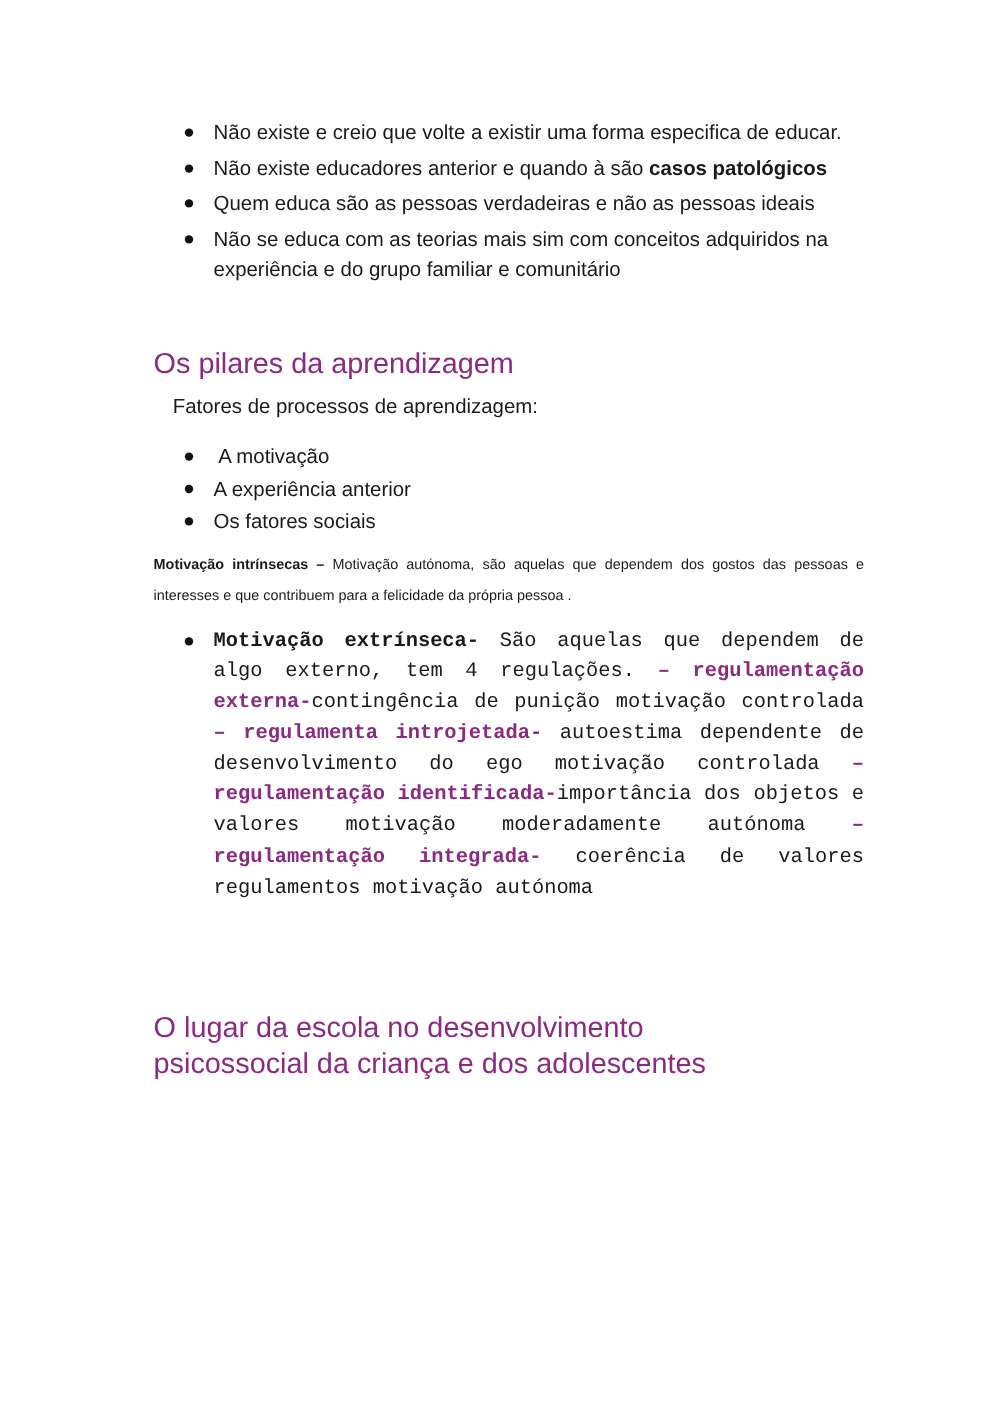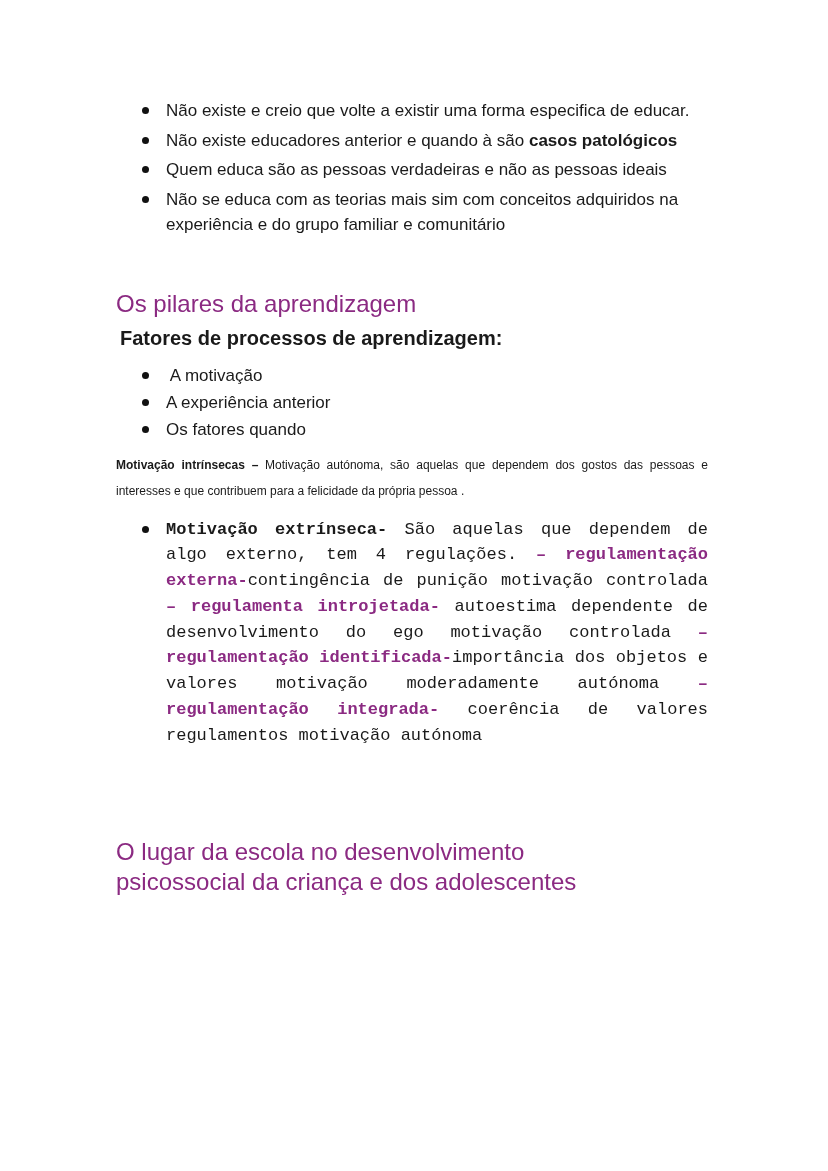--- a/index.html
+++ b/index.html
@@ -1,28 +1,28 @@
 <!DOCTYPE html>
 <html><head>
 <meta charset="utf-8">
 <style>
   html, body { margin: 0; padding: 0; background: #ffffff; }
   body { width: 828px; height: 1171px; position: relative; overflow: hidden;
          font-family: "Liberation Sans", "DejaVu Sans", sans-serif; color: #1a1a1a; }
-  .page { position: absolute; left: 116px; top: 98px; width: 592px; }
+  .page { position: absolute; left: 128px; top: 98px; width: 592px; }
   ul { margin: 0; padding: 0; list-style: none; }
   .bl { position: relative; padding-left: 50px; font-size: 17px; line-height: 25.5px; }
   .bl::before { content: ""; position: absolute; left: 26px; top: 9px; width: 7px; height: 7px;
                 border-radius: 50%; background: #111; }
   .list1 .bl { margin-bottom: 4px; }
   .list2 .bl { line-height: 27px; }
   .list2 .bl::before { top: 10px; }
   .h-purple { color: #8b2a82; font-size: 24px; line-height: 30px; font-weight: normal; margin: 0; }
   .bold { font-weight: bold; }
-  .sub { font-size: 20px; font-weight: bold; margin: 4px; line-height: 25px; }
+  .sub { font-size: 17px; font-weight: normal; margin: 16px; line-height: 25px; }
   .para { font-size: 12px; line-height: 26px; text-align: justify; margin: 0; }
   .pur { color: #8b2a82; font-weight: bold; }
   .just { text-align: justify; }
 </style>
 </head>
 <body>
 
 <div class="page">
 
   <ul class="list1">
@@ -31,21 +31,21 @@
     <li class="bl"><span>Quem educa são as pessoas verdadeiras e não as pessoas ideais</span></li>
     <li class="bl"><span>Não se educa com as teorias mais sim com conceitos adquiridos na experiência e do grupo familiar e comunitário</span></li>
   </ul>
 
   <h2 class="h-purple" style="margin-top:51px;">Os pilares da aprendizagem</h2>
   <p class="sub" style="margin-top:7px;">Fatores de processos de aprendizagem:</p>
 
   <ul class="list2" style="margin-top:11px;">
     <li class="bl"><span style="white-space:pre"> A motivação</span></li>
     <li class="bl"><span>A experiência anterior</span></li>
-    <li class="bl"><span>Os fatores quando</span></li>
+    <li class="bl"><span>Os fatores sociais</span></li>
   </ul>
 
   <p class="para" style="margin-top:9px;"><span class="bold">Motivação intrínsecas –</span><span> Motivação autónoma, são aquelas que dependem dos gostos das pessoas e interesses e que contribuem para a felicidade da própria pessoa .</span></p>
 
   <ul style="margin-top:13px;font-family:Liberation Mono, monospace;">
     <li class="bl just" style="line-height:25.8px;"><span class="bold">Motivação extrínseca-</span><span> São aquelas que dependem de algo externo, tem 4 regulações. </span><span class="pur"> – regulamentação externa-</span><span>contingência de punição motivação controlada</span><span class="pur"> – regulamenta introjetada-</span><span> autoestima dependente de desenvolvimento do ego motivação controlada</span><span class="pur"> – regulamentação identificada-</span><span>importância dos objetos e valores motivação moderadamente autónoma</span><span class="pur"> – regulamentação integrada-</span><span> coerência de valores regulamentos motivação autónoma</span></li>
   </ul>
 
   <h2 class="h-purple" style="margin-top:88px; width:540px;">O lugar da escola no desenvolvimento psicossocial da criança e dos adolescentes</h2>
 

